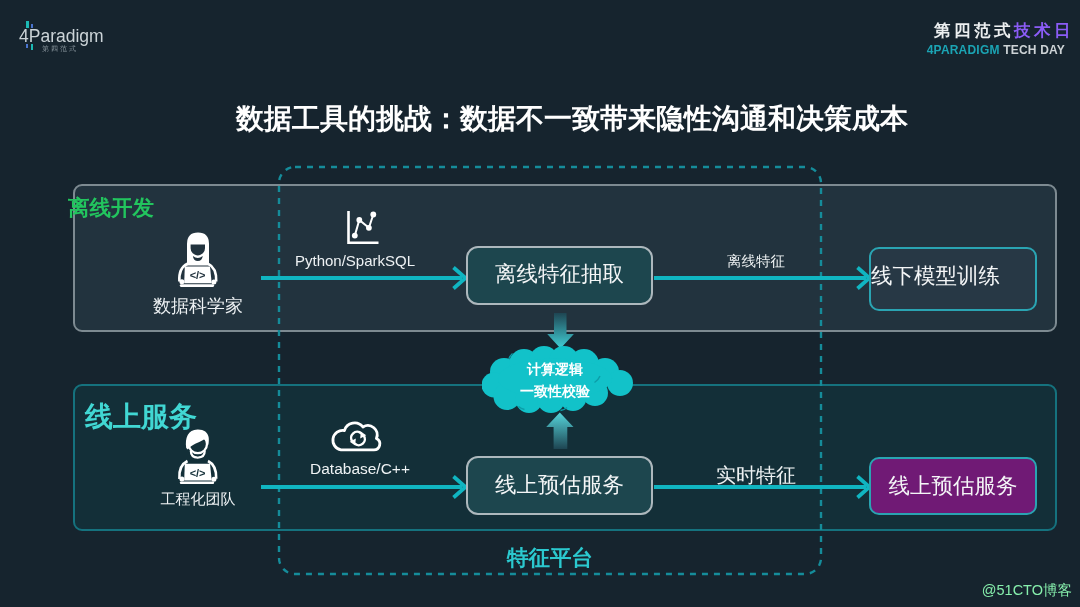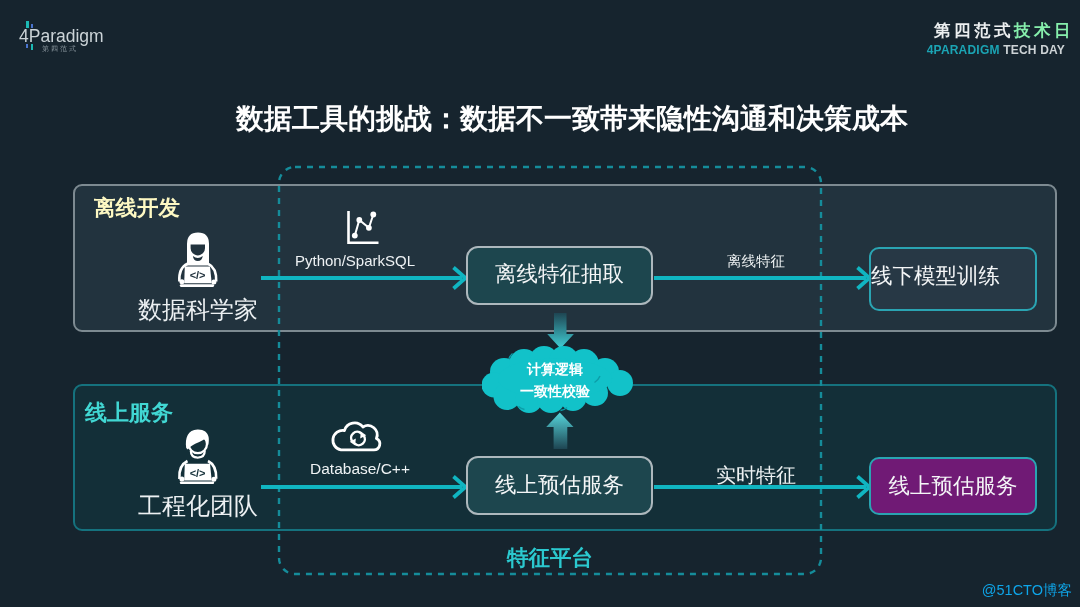--- a/index.html
+++ b/index.html
@@ -10,47 +10,47 @@
 </head>
 <body>
 
 <div class="abs" style="left:26px;top:20.5px;width:2.5px;height:7px;background:#1cb9b4;"></div>
 <div class="abs" style="left:30.8px;top:23.5px;width:2.2px;height:4px;background:#4a74ce;"></div>
 <div class="abs" style="left:26px;top:43.5px;width:2.2px;height:4px;background:#4a74ce;"></div>
 <div class="abs" style="left:30.6px;top:43.5px;width:2.5px;height:6.5px;background:#1cb9b4;"></div>
 <div class="abs" style="left:19px;top:26px;font-size:17.5px;font-weight:400;color:#ccd4d8;">4Paradigm</div>
 <div class="abs" style="left:42px;top:43.5px;font-size:7px;color:#8e9aa2;letter-spacing:2px;">第四范式</div>
 
-<div class="abs" style="left:600px;top:19.5px;width:474px;text-align:right;font-size:16.5px;font-weight:bold;letter-spacing:3.5px;color:#eceff0;white-space:nowrap;">第四范式<span style="color:#86efac;">技术日</span></div>
+<div class="abs" style="left:600px;top:19.5px;width:474px;text-align:right;font-size:16.5px;font-weight:bold;letter-spacing:3.5px;color:#eceff0;white-space:nowrap;">第四范式<span style="color:#8b5cf6;">技术日</span></div>
 <div class="abs" style="left:600px;top:42.5px;width:465px;text-align:right;font-size:12px;font-weight:bold;letter-spacing:0.2px;color:#cdd3d6;white-space:nowrap;"><span style="color:#1ba4b4;">4PARADIGM</span> TECH DAY</div>
 
 <div class="abs" style="left:228px;top:99.5px;width:680px;text-align:right;font-size:28px;font-weight:bold;color:#ffffff;white-space:nowrap;">数据工具的挑战：数据不一致带来隐性沟通和决策成本</div>
 
 <div class="abs" style="left:72.5px;top:184px;width:980px;height:144px;background:#22333e;border:2px solid #7d8a91;border-radius:9px;"></div>
 
 <div class="abs" style="left:72.5px;top:384px;width:980px;height:143px;background:#132f38;border:2px solid #15727e;border-radius:9px;"></div>
 
 <svg class="abs" style="left:0;top:0;" width="1080" height="607">
   <rect x="279" y="167" width="542" height="407" rx="16" fill="none" stroke="#158c9a" stroke-width="2.4" stroke-dasharray="6 6"></rect>
 </svg>
 
-<div class="abs" style="left:94px;top:192.5px;font-size:21.5px;font-weight:bold;color:#fef9c3;">离线开发</div>
+<div class="abs" style="left:68px;top:192.5px;font-size:21.5px;font-weight:bold;color:#22c55e;">离线开发</div>
 
 <svg class="abs" style="left:170px;top:225px;" width="60" height="70" viewBox="0 0 60 70">
   <path d="M9.4 56.5 Q8.4 43 17.5 38.7 M46.2 56.5 Q46.8 43 38 38.7" stroke="#fff" stroke-width="2.6" fill="none"></path>
   <circle cx="11.9" cy="56.8" r="2.5" fill="#fff"></circle>
   <circle cx="43.9" cy="57" r="2.5" fill="#fff"></circle>
   <path d="M17 40.5 V19 Q17 7.5 28 7.5 Q39 7.5 39 19 V40.5 Z" fill="#fff"></path>
   <path d="M20.6 19.5 H35 V23.2 A7.2 7.2 0 0 1 20.6 23.2 Z" fill="#22333e"></path>
   <path d="M22.9 31 A7.8 7.8 0 0 0 32.7 31 Q32.2 36 27.8 36 Q23.4 36 22.9 31 Z" fill="#22333e"></path>
   <path d="M14.8 41.5 H40 L41.7 58.2 H14.2 Z" fill="#fff"></path>
   <text x="27.6" y="54.3" font-size="11" font-weight="bold" fill="#22333e" text-anchor="middle">&lt;/&gt;</text>
   <rect x="9.8" y="59.3" width="34.4" height="2.6" rx="1.3" fill="#fff"></rect>
 </svg>
-<div class="abs" style="left:138px;top:294px;width:120px;text-align:center;font-size:24px;color:#edf1f3;">数据科学家</div>
+<div class="abs" style="left:138px;top:294px;width:120px;text-align:center;font-size:18px;color:#edf1f3;">数据科学家</div>
 
 <svg class="abs" style="left:340px;top:203px;" width="45" height="45" viewBox="0 0 45 45">
   <path d="M8.5 8 V39.8 H38.5" stroke="#fff" stroke-width="2.6" fill="none"></path>
   <path d="M14.8 32.6 L19.3 17 L28.9 24.8 L33.3 11.5" stroke="#fff" stroke-width="2" fill="none"></path>
   <circle cx="14.8" cy="32.6" r="2.9" fill="#fff"></circle>
   <circle cx="19.3" cy="17" r="2.9" fill="#fff"></circle>
   <circle cx="28.9" cy="24.8" r="2.9" fill="#fff"></circle>
   <circle cx="33.3" cy="11.5" r="2.9" fill="#fff"></circle>
 </svg>
 <div class="abs" style="left:285px;top:251.5px;width:140px;text-align:center;font-size:15px;color:#eef2f4;">Python/SparkSQL</div>
@@ -104,35 +104,35 @@
   <g stroke="#0c9ea8" stroke-width="1.4" fill="none">
     <path d="M30.5 7.5 A12.5 12.5 0 0 0 26.8 13"></path>
     <path d="M118 30 A13.5 13.5 0 0 1 112.5 36.5"></path>
     <path d="M36.5 60.5 A13.5 13.5 0 0 0 42.5 63.5"></path>
     <path d="M78.5 64.5 A12 12 0 0 0 85 61.5"></path>
   </g>
   <text x="73" y="28" font-size="14" font-weight="bold" fill="#fff" text-anchor="middle">计算逻辑</text>
   <text x="73" y="49.5" font-size="14" font-weight="bold" fill="#fff" text-anchor="middle">一致性校验</text>
 </svg>
 
-<div class="abs" style="left:85px;top:397.5px;font-size:22px;font-weight:bold;color:#41d7d3;">线上服务</div>
+<div class="abs" style="left:85px;top:397.5px;font-size:28px;font-weight:bold;color:#41d7d3;">线上服务</div>
 
 <svg class="abs" style="left:170px;top:415px;" width="60" height="70" viewBox="0 0 60 70">
   <circle cx="27.8" cy="29" r="9.2" stroke="#fff" stroke-width="2.3" fill="none"></circle>
   <path d="M16.2 33 C14.8 22.5 18 14.8 27.5 14.4 C33.8 14.2 37.8 17.2 38.6 22 C39 24.4 38.9 26.5 38.4 29.5 L37.2 30.6 C36.8 27.8 36 25.6 34.4 24.2 C28.5 27.9 21.5 29.3 17.8 34.6 Z" fill="#fff"></path>
   <path d="M20.8 35.8 Q20.8 42.6 27.8 42.6 Q34.8 42.6 34.8 35.6" stroke="#fff" stroke-width="2.2" fill="none"></path>
   <path d="M23.6 39.3 Q27.8 42.1 32.1 39 Q31.3 41.2 27.9 41.2 Q24.4 41.2 23.6 39.3 Z" fill="#132f38"></path>
   <path d="M9.4 63.8 Q8.4 50.5 17.5 46 M46.2 63.8 Q46.8 50.5 38 46" stroke="#fff" stroke-width="2.6" fill="none"></path>
   <circle cx="11.9" cy="64.1" r="2.5" fill="#fff"></circle>
   <circle cx="43.9" cy="64.3" r="2.5" fill="#fff"></circle>
   <path d="M14.8 48.8 H40 L41.7 65.5 H14.2 Z" fill="#fff"></path>
   <text x="27.6" y="61.6" font-size="11" font-weight="bold" fill="#132f38" text-anchor="middle">&lt;/&gt;</text>
   <rect x="9.8" y="66.4" width="34.4" height="2.6" rx="1.3" fill="#fff"></rect>
 </svg>
-<div class="abs" style="left:138px;top:490px;width:120px;text-align:center;font-size:24px;color:#edf1f3;">工程化团队</div>
+<div class="abs" style="left:138px;top:490px;width:120px;text-align:center;font-size:15px;color:#edf1f3;">工程化团队</div>
 
 <svg class="abs" style="left:328px;top:412px;" width="62" height="50" viewBox="0 0 62 50">
   <path d="M13 37.9 H45.5 A6 6 0 0 0 48.4 26.5 A9.3 9.3 0 0 0 34.9 15 A10.6 10.6 0 0 0 16.4 18.6 A8.6 8.6 0 0 0 13 37.9 Z" stroke="#fff" stroke-width="2.8" fill="none" stroke-linejoin="round"></path>
   <g stroke="#fff" stroke-width="2.5" fill="none">
     <path d="M24.4 29.5 A6 6 0 0 1 33.4 21.6"></path>
     <path d="M35.6 23.5 A6 6 0 0 1 26.6 31.4"></path>
   </g>
   <path d="M32.8 19.6 L38.2 23.2 L32.2 26.4 Z" fill="#fff"></path>
   <path d="M27.2 33.4 L21.8 29.8 L27.8 26.6 Z" fill="#fff"></path>
 </svg>
@@ -146,13 +146,13 @@
 
 <div class="abs" style="left:706px;top:462px;width:100px;text-align:center;font-size:20px;color:#eef2f3;">实时特征</div>
 
 <svg class="abs" style="left:650px;top:474px;" width="222" height="26" viewBox="0 0 222 26">
   <path d="M4 13 H216 M207.5 2.5 L219.5 13 L207.5 23.5" stroke="#10b5c1" stroke-width="3.8" fill="none"></path>
 </svg>
 
 <div class="abs" style="left:869px;top:457px;width:168px;height:58px;background:#701a75;border:2px solid #2aa4b2;border-radius:10px;box-sizing:border-box;line-height:54px;text-align:center;font-size:21.5px;color:#f4f6f7;">线上预估服务</div>
 
 <div class="abs" style="left:450px;top:542.5px;width:200px;text-align:center;font-size:21.5px;font-weight:bold;color:#2bc9cf;">特征平台</div>
-<div class="abs" style="left:870px;top:581px;width:202px;text-align:right;font-size:14.5px;color:#0ea5e9;">@51CTO博客</div>
+<div class="abs" style="left:870px;top:581px;width:202px;text-align:right;font-size:14.5px;color:#86efac;">@51CTO博客</div>
 
 </body></html>

